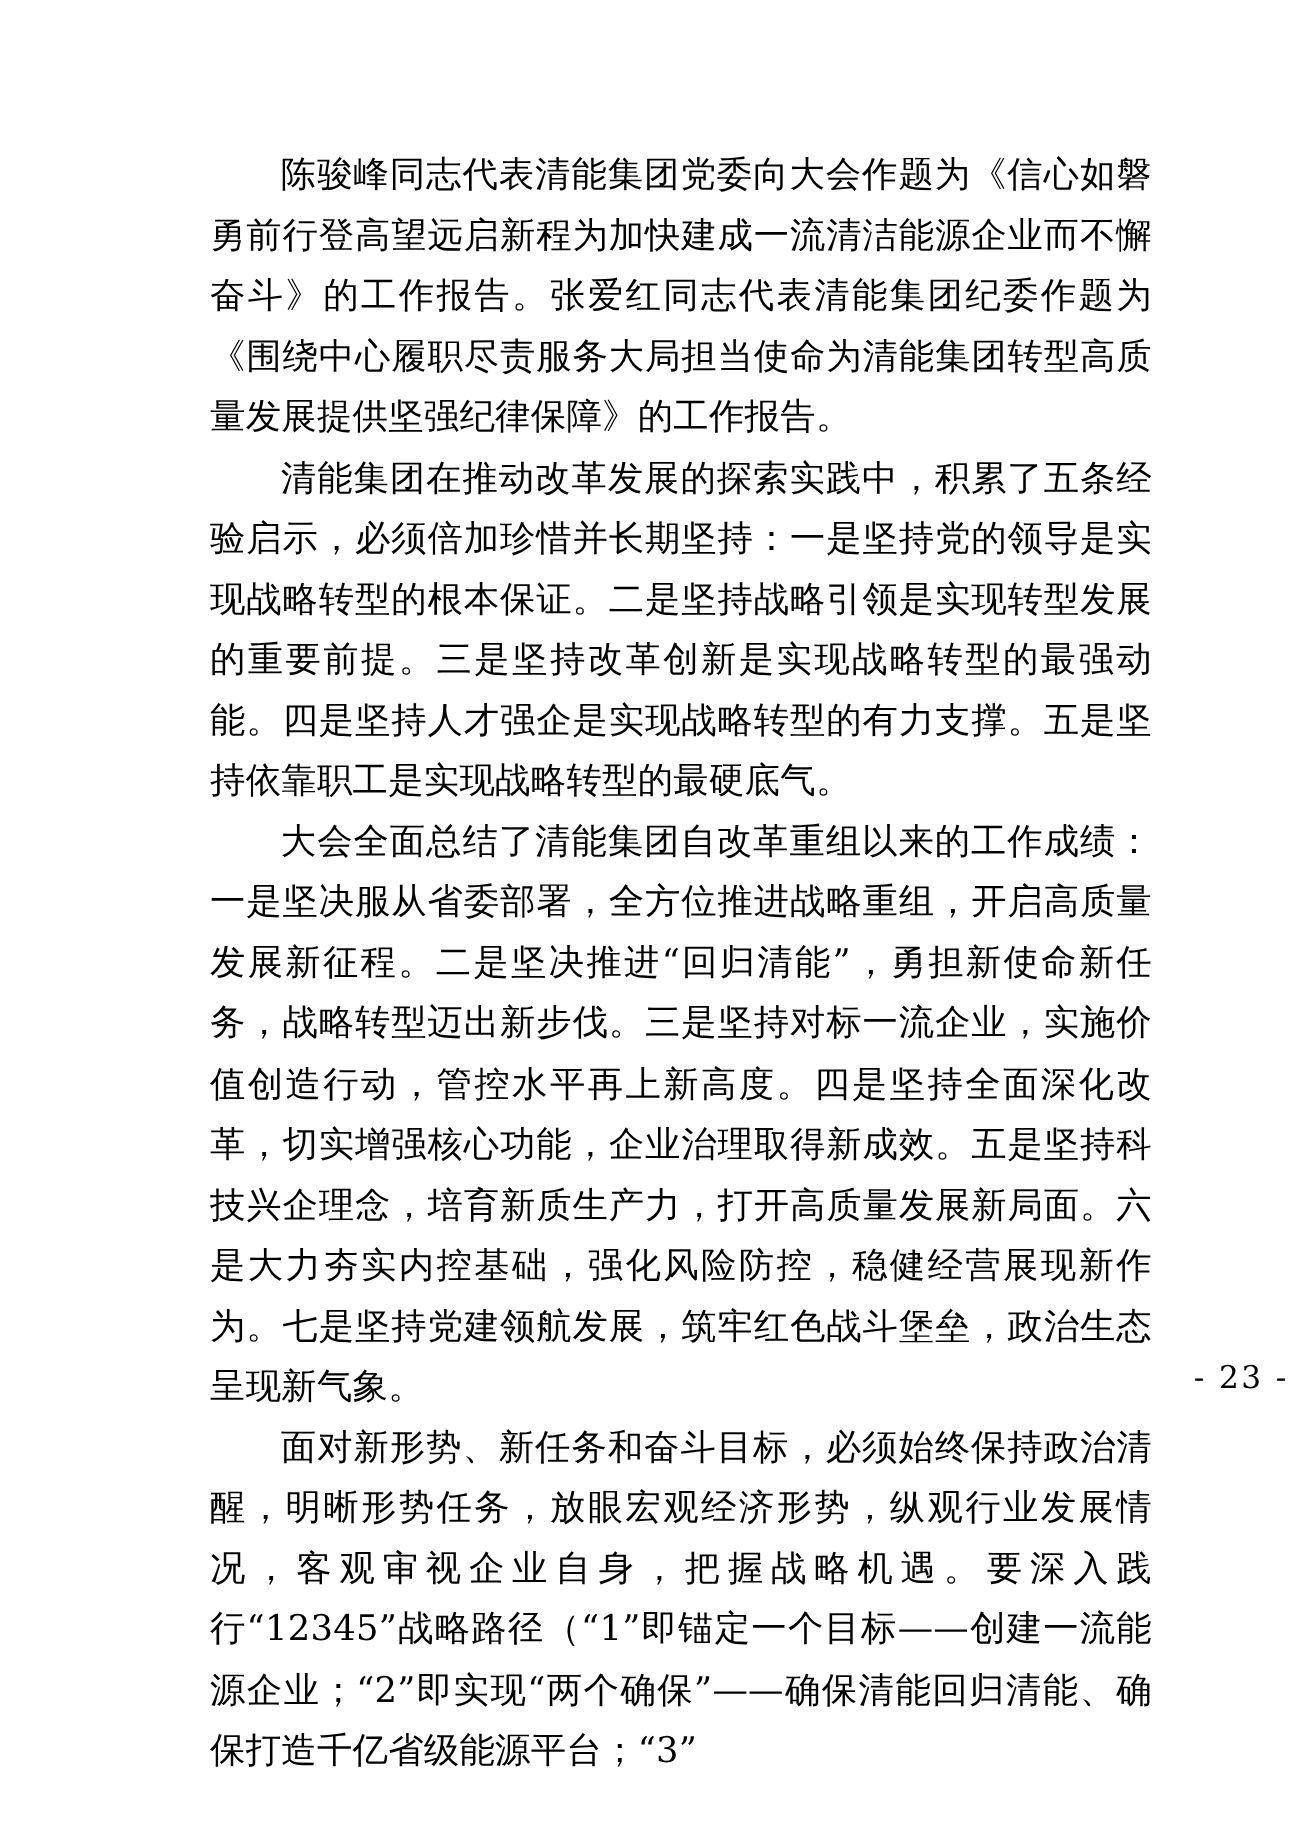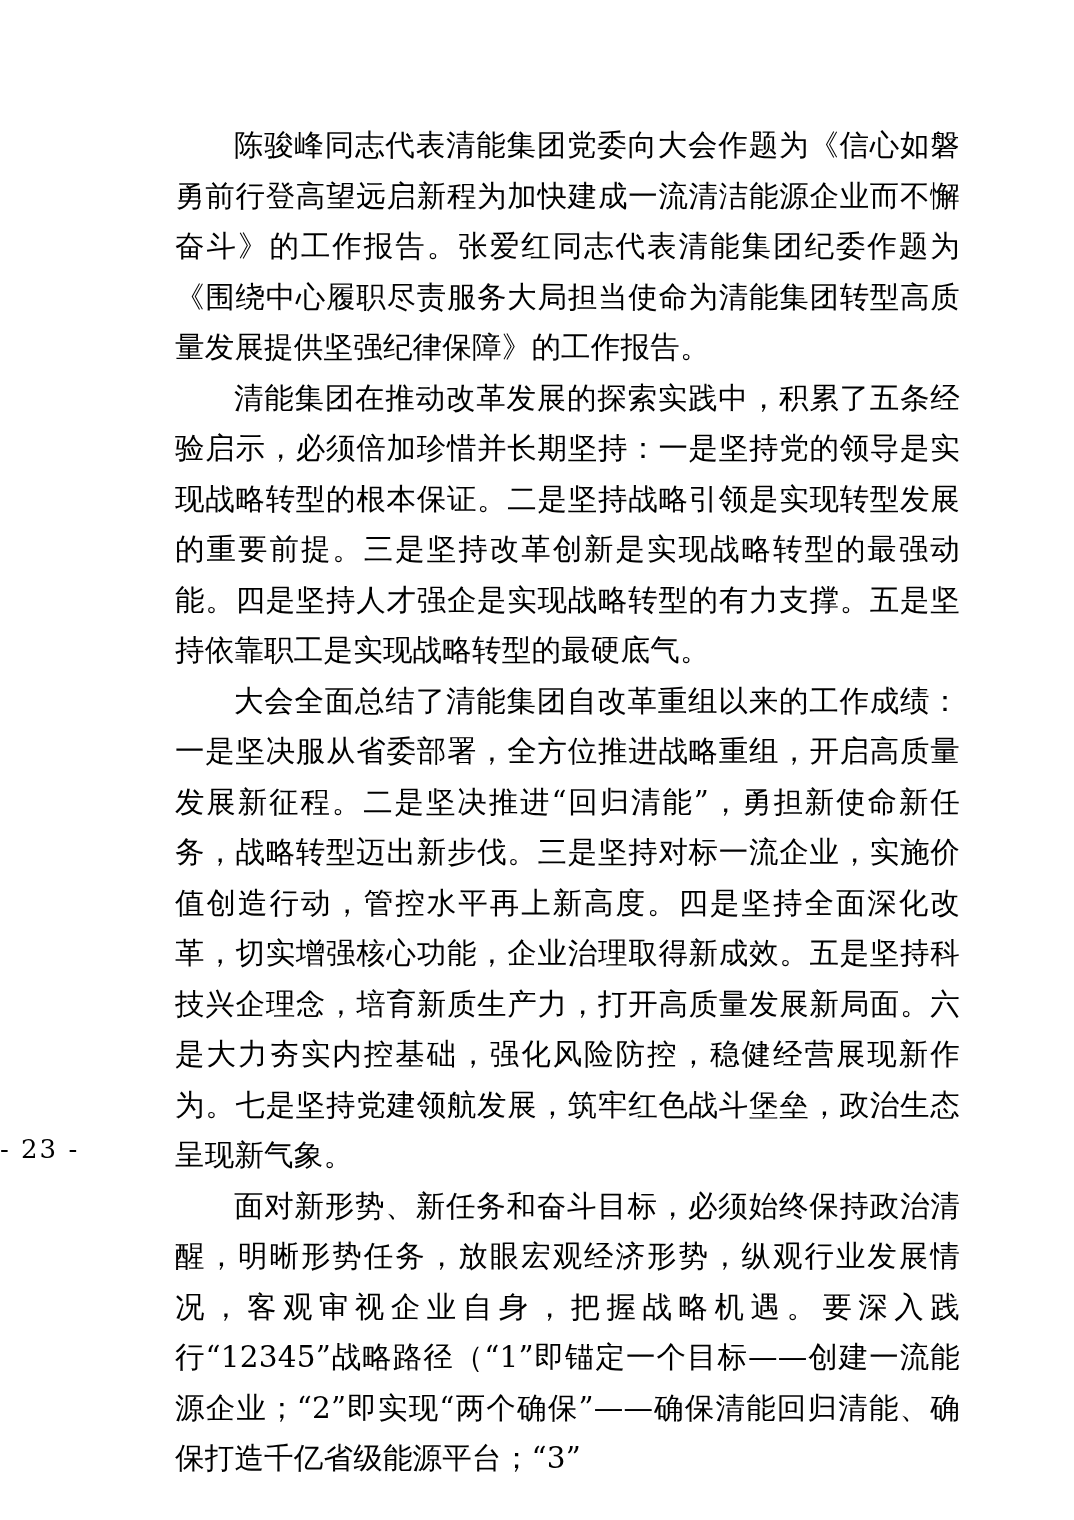--- a/index.html
+++ b/index.html
@@ -33,21 +33,21 @@
   }
   .body-text p {
     margin: 0 0 0 0;
     text-indent: 2em;
   }
   .footer {
     position: absolute;
     left: 0;
     right: 0;
     bottom: 72px;
-    text-align: left;
+    text-align: right;
     font-size: 26px;
     letter-spacing: 2px;
     font-family: "DejaVu Serif", "Liberation Serif", serif;
   }
 </style>
 </head>
 <body>
 
 <div class="page">
   <div class="body-text">

